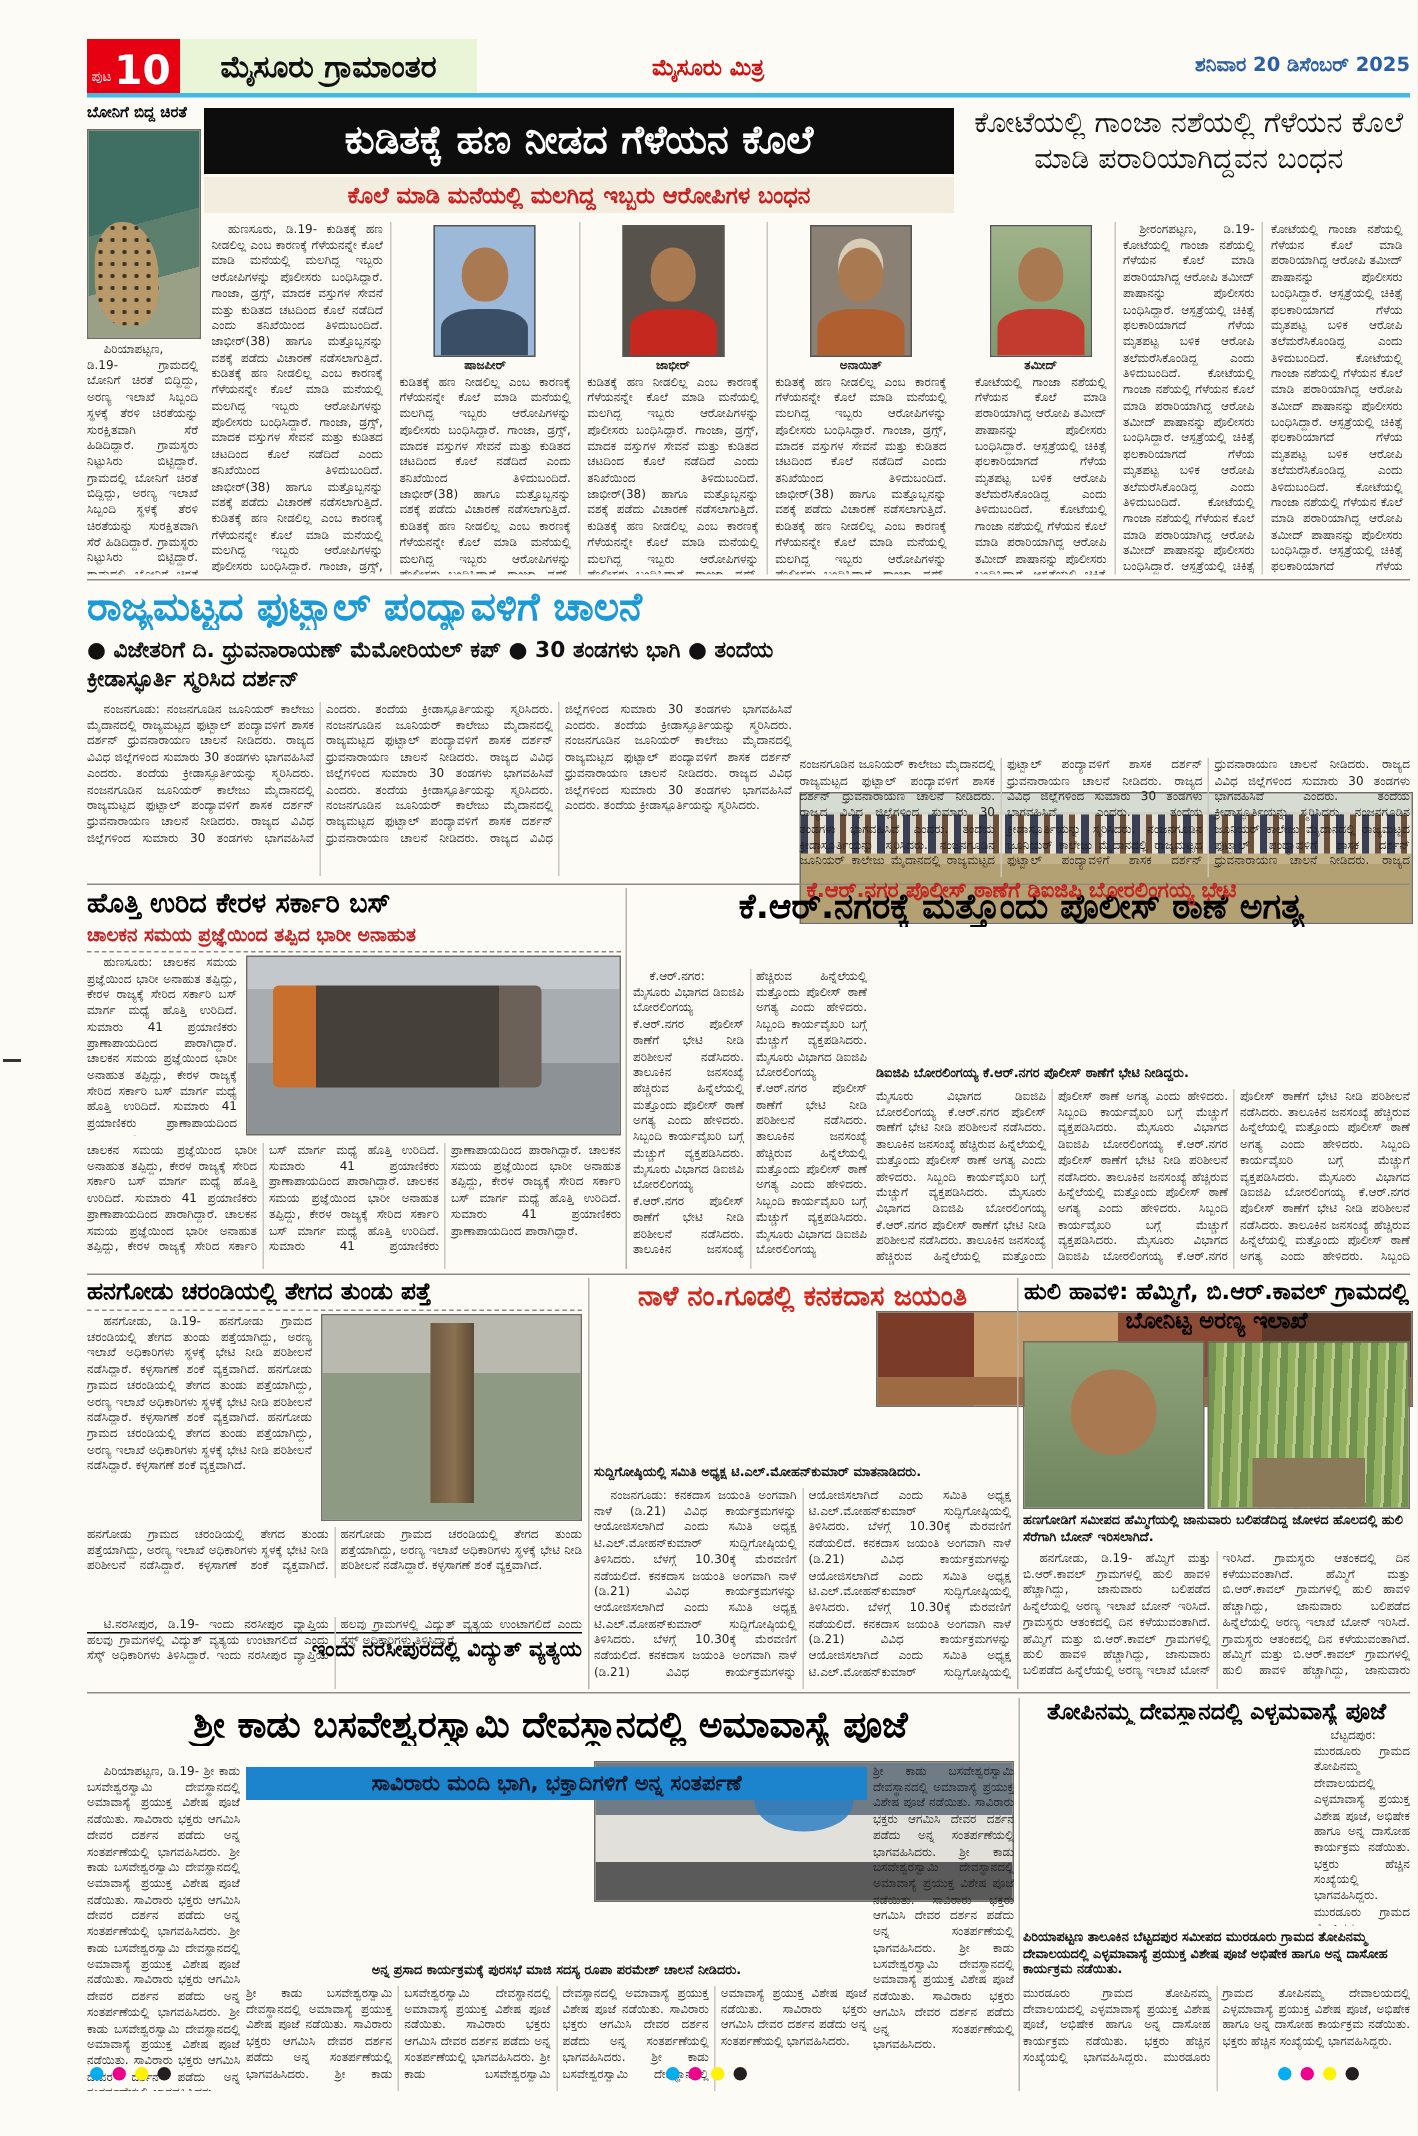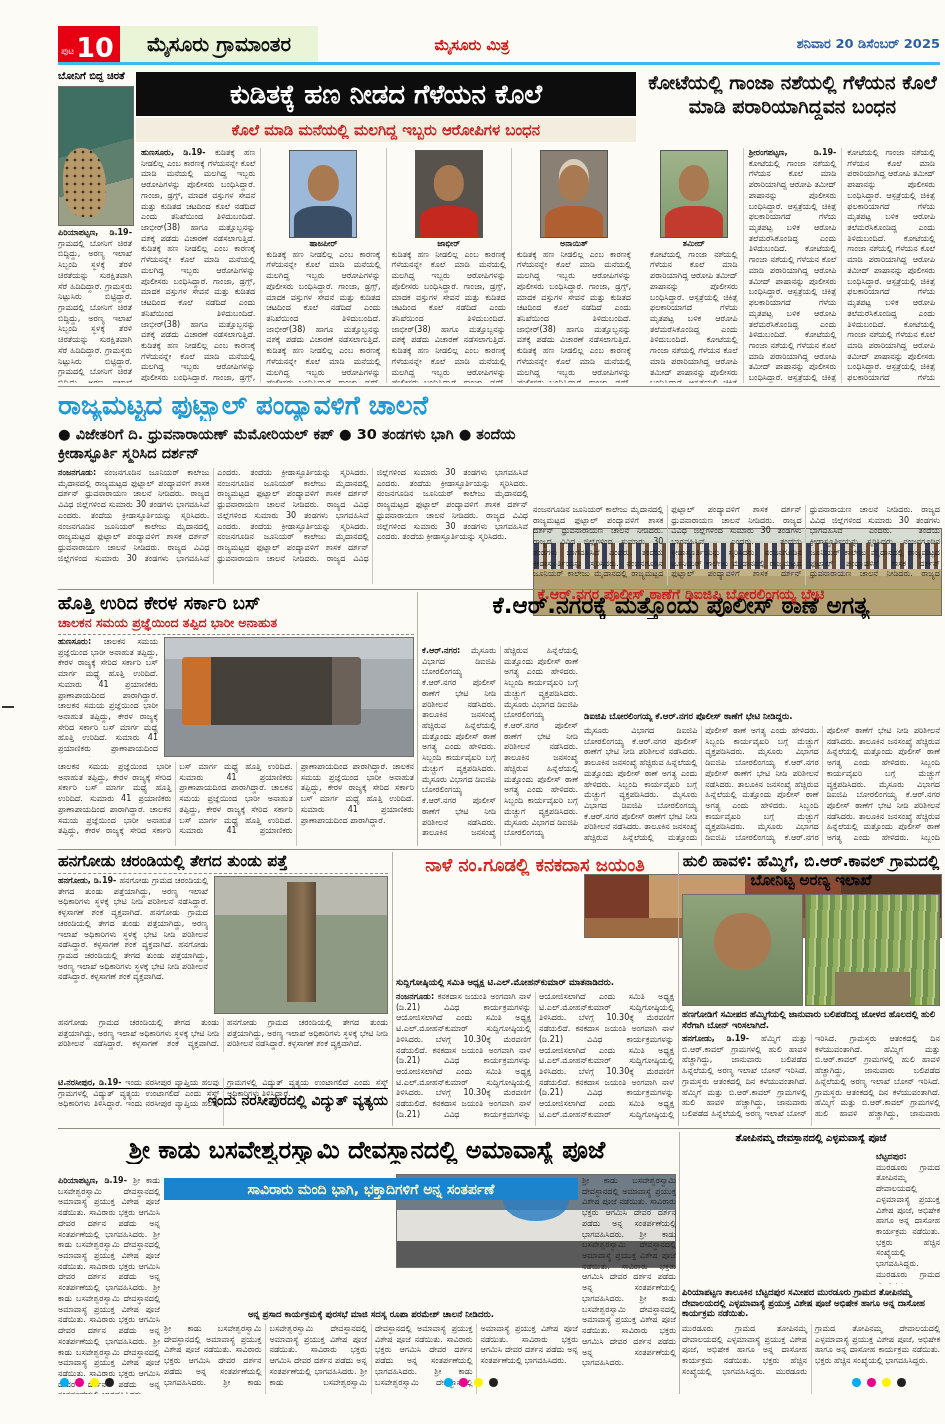--- a/index.html
+++ b/index.html
@@ -1,20 +1,20 @@
 <!DOCTYPE html>
 <html><head>
 <meta charset="utf-8">
 <style>
   html,body{margin:0;padding:0;background:#e9e7e0;}
   #page{position:relative;width:945px;height:1424px;margin:0 auto;background:#fcfbf6;
         font-family:"DejaVu Sans",sans-serif;overflow:hidden;}
   .abs{position:absolute;}
   .bt{font-size:8px;line-height:1.34;text-align:justify;color:#1d1d1d;overflow:hidden;}
-  .dl{font-weight:bold;}
+  .dl{font-weight:normal;margin-left:11px;}
   .cols2{column-count:2;column-gap:8px;column-rule:1px solid #c9c6bd;}
   .cols3{column-count:3;column-gap:8px;column-rule:1px solid #c9c6bd;}
   .cols4{column-count:4;column-gap:8px;column-rule:1px solid #c9c6bd;}
   .cap{font-size:8.6px;font-weight:bold;color:#111;line-height:1.25;overflow:hidden;}
   .hr{position:absolute;left:58px;width:882px;border-top:1px solid #8f8c84;}
   .vr{position:absolute;border-left:1px solid #b5b2a8;}
   .photo{position:relative;border:1px solid #6f6d66;overflow:hidden;}
   
   .ph-leopard{background:linear-gradient(165deg,#3f6f63 0 45%,#5c7f6e 45% 70%,#9aa086 70%);}
   .ph-leopard::after{content:"";position:absolute;left:6%;top:44%;width:58%;height:50%;border-radius:40% 55% 35% 45%;
@@ -89,21 +89,21 @@
       <div class="muglabel">ಜಾಭೀರ್</div>
       <span>ಕುಡಿತಕ್ಕೆ ಹಣ ನೀಡಲಿಲ್ಲ ಎಂಬ ಕಾರಣಕ್ಕೆ ಗೆಳೆಯನನ್ನೇ ಕೊಲೆ ಮಾಡಿ ಮನೆಯಲ್ಲಿ ಮಲಗಿದ್ದ ಇಬ್ಬರು ಆರೋಪಿಗಳನ್ನು ಪೊಲೀಸರು ಬಂಧಿಸಿದ್ದಾರೆ. ಗಾಂಜಾ, ಡ್ರಗ್ಸ್, ಮಾದಕ ವಸ್ತುಗಳ ಸೇವನೆ ಮತ್ತು ಕುಡಿತದ ಚಟದಿಂದ ಕೊಲೆ ನಡೆದಿದೆ ಎಂದು ತನಿಖೆಯಿಂದ ತಿಳಿದುಬಂದಿದೆ. ಜಾಭೀರ್(38) ಹಾಗೂ ಮತ್ತೊಬ್ಬನನ್ನು ವಶಕ್ಕೆ ಪಡೆದು ವಿಚಾರಣೆ ನಡೆಸಲಾಗುತ್ತಿದೆ.  ಕುಡಿತಕ್ಕೆ ಹಣ ನೀಡಲಿಲ್ಲ ಎಂಬ ಕಾರಣಕ್ಕೆ ಗೆಳೆಯನನ್ನೇ ಕೊಲೆ ಮಾಡಿ ಮನೆಯಲ್ಲಿ ಮಲಗಿದ್ದ ಇಬ್ಬರು ಆರೋಪಿಗಳನ್ನು ಪೊಲೀಸರು ಬಂಧಿಸಿದ್ದಾರೆ. ಗಾಂಜಾ, ಡ್ರಗ್ಸ್, ಮಾದಕ ವಸ್ತುಗಳ ಸೇವನೆ ಮತ್ತು ಕುಡಿತದ ಚಟದಿಂದ ಕೊಲೆ ನಡೆದಿದೆ ಎಂದು ತನಿಖೆಯಿಂದ ತಿಳಿದುಬಂದಿದೆ. ಜಾಭೀರ್(38) ಹಾಗೂ ಮತ್ತೊಬ್ಬನನ್ನು ವಶಕ್ಕೆ ಪಡೆದು ವಿಚಾರಣೆ ನಡೆಸಲಾಗುತ್ತಿದೆ.  ಕುಡಿತಕ್ಕೆ ಹಣ ನೀಡಲಿಲ್ಲ ಎಂಬ ಕಾರಣಕ್ಕೆ ಗೆಳೆಯನನ್ನೇ ಕೊಲೆ ಮಾಡಿ ಮನೆಯಲ್ಲಿ ಮಲಗಿದ್ದ ಇಬ್ಬರು ಆರೋಪಿಗಳನ್ನು ಪೊಲೀಸರು ಬಂಧಿಸಿದ್ದಾರೆ. ಗಾಂಜಾ, ಡ್ರಗ್ಸ್, ಮಾದಕ ವಸ್ತುಗಳ ಸೇವನೆ ಮತ್ತು ಕುಡಿತದ ಚಟದಿಂದ ಕೊಲೆ ನಡೆದಿದೆ ಎಂದು ತನಿಖೆಯಿಂದ ತಿಳಿದುಬಂದಿದೆ. ಜಾಭೀರ್(38) ಹಾಗೂ ಮತ್ತೊಬ್ಬನನ್ನು ವಶಕ್ಕೆ ಪಡೆದು ವಿಚಾರಣೆ ನಡೆಸಲಾಗುತ್ತಿದೆ. </span>
     </div>
     <div class="mcol bt">
       <div class="mug m3"></div>
       <div class="muglabel">ಅನಾಯಿತ್</div>
       <span>ಕುಡಿತಕ್ಕೆ ಹಣ ನೀಡಲಿಲ್ಲ ಎಂಬ ಕಾರಣಕ್ಕೆ ಗೆಳೆಯನನ್ನೇ ಕೊಲೆ ಮಾಡಿ ಮನೆಯಲ್ಲಿ ಮಲಗಿದ್ದ ಇಬ್ಬರು ಆರೋಪಿಗಳನ್ನು ಪೊಲೀಸರು ಬಂಧಿಸಿದ್ದಾರೆ. ಗಾಂಜಾ, ಡ್ರಗ್ಸ್, ಮಾದಕ ವಸ್ತುಗಳ ಸೇವನೆ ಮತ್ತು ಕುಡಿತದ ಚಟದಿಂದ ಕೊಲೆ ನಡೆದಿದೆ ಎಂದು ತನಿಖೆಯಿಂದ ತಿಳಿದುಬಂದಿದೆ. ಜಾಭೀರ್(38) ಹಾಗೂ ಮತ್ತೊಬ್ಬನನ್ನು ವಶಕ್ಕೆ ಪಡೆದು ವಿಚಾರಣೆ ನಡೆಸಲಾಗುತ್ತಿದೆ.  ಕುಡಿತಕ್ಕೆ ಹಣ ನೀಡಲಿಲ್ಲ ಎಂಬ ಕಾರಣಕ್ಕೆ ಗೆಳೆಯನನ್ನೇ ಕೊಲೆ ಮಾಡಿ ಮನೆಯಲ್ಲಿ ಮಲಗಿದ್ದ ಇಬ್ಬರು ಆರೋಪಿಗಳನ್ನು ಪೊಲೀಸರು ಬಂಧಿಸಿದ್ದಾರೆ. ಗಾಂಜಾ, ಡ್ರಗ್ಸ್, ಮಾದಕ ವಸ್ತುಗಳ ಸೇವನೆ ಮತ್ತು ಕುಡಿತದ ಚಟದಿಂದ ಕೊಲೆ ನಡೆದಿದೆ ಎಂದು ತನಿಖೆಯಿಂದ ತಿಳಿದುಬಂದಿದೆ. ಜಾಭೀರ್(38) ಹಾಗೂ ಮತ್ತೊಬ್ಬನನ್ನು ವಶಕ್ಕೆ ಪಡೆದು ವಿಚಾರಣೆ ನಡೆಸಲಾಗುತ್ತಿದೆ.  ಕುಡಿತಕ್ಕೆ ಹಣ ನೀಡಲಿಲ್ಲ ಎಂಬ ಕಾರಣಕ್ಕೆ ಗೆಳೆಯನನ್ನೇ ಕೊಲೆ ಮಾಡಿ ಮನೆಯಲ್ಲಿ ಮಲಗಿದ್ದ ಇಬ್ಬರು ಆರೋಪಿಗಳನ್ನು ಪೊಲೀಸರು ಬಂಧಿಸಿದ್ದಾರೆ. ಗಾಂಜಾ, ಡ್ರಗ್ಸ್, ಮಾದಕ ವಸ್ತುಗಳ ಸೇವನೆ ಮತ್ತು ಕುಡಿತದ ಚಟದಿಂದ ಕೊಲೆ ನಡೆದಿದೆ ಎಂದು ತನಿಖೆಯಿಂದ ತಿಳಿದುಬಂದಿದೆ. ಜಾಭೀರ್(38) ಹಾಗೂ ಮತ್ತೊಬ್ಬನನ್ನು ವಶಕ್ಕೆ ಪಡೆದು ವಿಚಾರಣೆ ನಡೆಸಲಾಗುತ್ತಿದೆ. </span>
     </div>
   </div>
 
-  <div class="abs" style="left:645px;top:70px;width:295px;font-size:19px;font-weight:bold;text-align:center;line-height:1.28;color:#111;">ಕೋಟೆಯಲ್ಲಿ ಗಾಂಜಾ ನಶೆಯಲ್ಲಿ ಗೆಳೆಯನ ಕೊಲೆ ಮಾಡಿ ಪರಾರಿಯಾಗಿದ್ದವನ ಬಂಧನ</div>
+  <div class="abs" style="left:645px;top:70px;width:295px;font-size:19px;font-weight:normal;text-align:center;line-height:1.28;color:#111;">ಕೋಟೆಯಲ್ಲಿ ಗಾಂಜಾ ನಶೆಯಲ್ಲಿ ಗೆಳೆಯನ ಕೊಲೆ ಮಾಡಿ ಪರಾರಿಯಾಗಿದ್ದವನ ಬಂಧನ</div>
   <div class="abs" style="left:645px;top:148px;width:295px;height:235px;display:flex;">
     <div class="mcol bt">
       <div class="mug m4"></div>
       <div class="muglabel">ತಮೀದ್</div>
       <span>ಕೋಟೆಯಲ್ಲಿ ಗಾಂಜಾ ನಶೆಯಲ್ಲಿ ಗೆಳೆಯನ ಕೊಲೆ ಮಾಡಿ ಪರಾರಿಯಾಗಿದ್ದ ಆರೋಪಿ ತಮೀದ್ ಪಾಷಾನನ್ನು ಪೊಲೀಸರು ಬಂಧಿಸಿದ್ದಾರೆ. ಆಸ್ಪತ್ರೆಯಲ್ಲಿ ಚಿಕಿತ್ಸೆ ಫಲಕಾರಿಯಾಗದೆ ಗೆಳೆಯ ಮೃತಪಟ್ಟ ಬಳಿಕ ಆರೋಪಿ ತಲೆಮರೆಸಿಕೊಂಡಿದ್ದ ಎಂದು ತಿಳಿದುಬಂದಿದೆ.  ಕೋಟೆಯಲ್ಲಿ ಗಾಂಜಾ ನಶೆಯಲ್ಲಿ ಗೆಳೆಯನ ಕೊಲೆ ಮಾಡಿ ಪರಾರಿಯಾಗಿದ್ದ ಆರೋಪಿ ತಮೀದ್ ಪಾಷಾನನ್ನು ಪೊಲೀಸರು ಬಂಧಿಸಿದ್ದಾರೆ. ಆಸ್ಪತ್ರೆಯಲ್ಲಿ ಚಿಕಿತ್ಸೆ ಫಲಕಾರಿಯಾಗದೆ ಗೆಳೆಯ ಮೃತಪಟ್ಟ ಬಳಿಕ ಆರೋಪಿ ತಲೆಮರೆಸಿಕೊಂಡಿದ್ದ ಎಂದು ತಿಳಿದುಬಂದಿದೆ. </span>
     </div>
     <div class="mcol bt">
       <span class="dl">ಶ್ರೀರಂಗಪಟ್ಟಣ, ಡಿ.19- </span><span>ಕೋಟೆಯಲ್ಲಿ ಗಾಂಜಾ ನಶೆಯಲ್ಲಿ ಗೆಳೆಯನ ಕೊಲೆ ಮಾಡಿ ಪರಾರಿಯಾಗಿದ್ದ ಆರೋಪಿ ತಮೀದ್ ಪಾಷಾನನ್ನು ಪೊಲೀಸರು ಬಂಧಿಸಿದ್ದಾರೆ. ಆಸ್ಪತ್ರೆಯಲ್ಲಿ ಚಿಕಿತ್ಸೆ ಫಲಕಾರಿಯಾಗದೆ ಗೆಳೆಯ ಮೃತಪಟ್ಟ ಬಳಿಕ ಆರೋಪಿ ತಲೆಮರೆಸಿಕೊಂಡಿದ್ದ ಎಂದು ತಿಳಿದುಬಂದಿದೆ.  ಕೋಟೆಯಲ್ಲಿ ಗಾಂಜಾ ನಶೆಯಲ್ಲಿ ಗೆಳೆಯನ ಕೊಲೆ ಮಾಡಿ ಪರಾರಿಯಾಗಿದ್ದ ಆರೋಪಿ ತಮೀದ್ ಪಾಷಾನನ್ನು ಪೊಲೀಸರು ಬಂಧಿಸಿದ್ದಾರೆ. ಆಸ್ಪತ್ರೆಯಲ್ಲಿ ಚಿಕಿತ್ಸೆ ಫಲಕಾರಿಯಾಗದೆ ಗೆಳೆಯ ಮೃತಪಟ್ಟ ಬಳಿಕ ಆರೋಪಿ ತಲೆಮರೆಸಿಕೊಂಡಿದ್ದ ಎಂದು ತಿಳಿದುಬಂದಿದೆ.  ಕೋಟೆಯಲ್ಲಿ ಗಾಂಜಾ ನಶೆಯಲ್ಲಿ ಗೆಳೆಯನ ಕೊಲೆ ಮಾಡಿ ಪರಾರಿಯಾಗಿದ್ದ ಆರೋಪಿ ತಮೀದ್ ಪಾಷಾನನ್ನು ಪೊಲೀಸರು ಬಂಧಿಸಿದ್ದಾರೆ. ಆಸ್ಪತ್ರೆಯಲ್ಲಿ ಚಿಕಿತ್ಸೆ ಫಲಕಾರಿಯಾಗದೆ ಗೆಳೆಯ ಮೃತಪಟ್ಟ ಬಳಿಕ ಆರೋಪಿ ತಲೆಮರೆಸಿಕೊಂಡಿದ್ದ ಎಂದು ತಿಳಿದುಬಂದಿದೆ.  ಕೋಟೆಯಲ್ಲಿ ಗಾಂಜಾ ನಶೆಯಲ್ಲಿ ಗೆಳೆಯನ ಕೊಲೆ ಮಾಡಿ ಪರಾರಿಯಾಗಿದ್ದ ಆರೋಪಿ ತಮೀದ್ ಪಾಷಾನನ್ನು ಪೊಲೀಸರು ಬಂಧಿಸಿದ್ದಾರೆ. ಆಸ್ಪತ್ರೆಯಲ್ಲಿ ಚಿಕಿತ್ಸೆ ಫಲಕಾರಿಯಾಗದೆ ಗೆಳೆಯ ಮೃತಪಟ್ಟ ಬಳಿಕ ಆರೋಪಿ ತಲೆಮರೆಸಿಕೊಂಡಿದ್ದ ಎಂದು ತಿಳಿದುಬಂದಿದೆ. </span>
     </div>
     <div class="mcol bt">
@@ -185,31 +185,31 @@
     <span class="dl">ಹನಗೋಡು, ಡಿ.19- </span><span>ಹೆಮ್ಮಿಗೆ ಮತ್ತು ಬಿ.ಆರ್.ಕಾವಲ್ ಗ್ರಾಮಗಳಲ್ಲಿ ಹುಲಿ ಹಾವಳಿ ಹೆಚ್ಚಾಗಿದ್ದು, ಜಾನುವಾರು ಬಲಿಪಡೆದ ಹಿನ್ನೆಲೆಯಲ್ಲಿ ಅರಣ್ಯ ಇಲಾಖೆ ಬೋನ್ ಇರಿಸಿದೆ. ಗ್ರಾಮಸ್ಥರು ಆತಂಕದಲ್ಲಿ ದಿನ ಕಳೆಯುವಂತಾಗಿದೆ.  ಹೆಮ್ಮಿಗೆ ಮತ್ತು ಬಿ.ಆರ್.ಕಾವಲ್ ಗ್ರಾಮಗಳಲ್ಲಿ ಹುಲಿ ಹಾವಳಿ ಹೆಚ್ಚಾಗಿದ್ದು, ಜಾನುವಾರು ಬಲಿಪಡೆದ ಹಿನ್ನೆಲೆಯಲ್ಲಿ ಅರಣ್ಯ ಇಲಾಖೆ ಬೋನ್ ಇರಿಸಿದೆ. ಗ್ರಾಮಸ್ಥರು ಆತಂಕದಲ್ಲಿ ದಿನ ಕಳೆಯುವಂತಾಗಿದೆ.  ಹೆಮ್ಮಿಗೆ ಮತ್ತು ಬಿ.ಆರ್.ಕಾವಲ್ ಗ್ರಾಮಗಳಲ್ಲಿ ಹುಲಿ ಹಾವಳಿ ಹೆಚ್ಚಾಗಿದ್ದು, ಜಾನುವಾರು ಬಲಿಪಡೆದ ಹಿನ್ನೆಲೆಯಲ್ಲಿ ಅರಣ್ಯ ಇಲಾಖೆ ಬೋನ್ ಇರಿಸಿದೆ. ಗ್ರಾಮಸ್ಥರು ಆತಂಕದಲ್ಲಿ ದಿನ ಕಳೆಯುವಂತಾಗಿದೆ.  ಹೆಮ್ಮಿಗೆ ಮತ್ತು ಬಿ.ಆರ್.ಕಾವಲ್ ಗ್ರಾಮಗಳಲ್ಲಿ ಹುಲಿ ಹಾವಳಿ ಹೆಚ್ಚಾಗಿದ್ದು, ಜಾನುವಾರು ಬಲಿಪಡೆದ ಹಿನ್ನೆಲೆಯಲ್ಲಿ ಅರಣ್ಯ ಇಲಾಖೆ ಬೋನ್ ಇರಿಸಿದೆ. ಗ್ರಾಮಸ್ಥರು ಆತಂಕದಲ್ಲಿ ದಿನ ಕಳೆಯುವಂತಾಗಿದೆ. </span>
   </div>
 
   <div class="hr" style="top:1128px;"></div>
   <div class="vr" style="left:679px;top:1132px;height:262px;"></div>
 
   <div class="abs" style="left:58px;top:1136px;width:618px;font-size:24px;font-weight:bold;text-align:center;white-space:nowrap;overflow:hidden;">ಶ್ರೀ ಕಾಡು ಬಸವೇಶ್ವರಸ್ವಾಮಿ ದೇವಸ್ಥಾನದಲ್ಲಿ ಅಮಾವಾಸ್ಯೆ ಪೂಜೆ</div>
   <div class="abs bt" style="left:58px;top:1176px;width:102px;height:218px;">
     <span class="dl">ಪಿರಿಯಾಪಟ್ಟಣ, ಡಿ.19- </span><span>ಶ್ರೀ ಕಾಡು ಬಸವೇಶ್ವರಸ್ವಾಮಿ ದೇವಸ್ಥಾನದಲ್ಲಿ ಅಮಾವಾಸ್ಯೆ ಪ್ರಯುಕ್ತ ವಿಶೇಷ ಪೂಜೆ ನಡೆಯಿತು. ಸಾವಿರಾರು ಭಕ್ತರು ಆಗಮಿಸಿ ದೇವರ ದರ್ಶನ ಪಡೆದು ಅನ್ನ ಸಂತರ್ಪಣೆಯಲ್ಲಿ ಭಾಗವಹಿಸಿದರು.  ಶ್ರೀ ಕಾಡು ಬಸವೇಶ್ವರಸ್ವಾಮಿ ದೇವಸ್ಥಾನದಲ್ಲಿ ಅಮಾವಾಸ್ಯೆ ಪ್ರಯುಕ್ತ ವಿಶೇಷ ಪೂಜೆ ನಡೆಯಿತು. ಸಾವಿರಾರು ಭಕ್ತರು ಆಗಮಿಸಿ ದೇವರ ದರ್ಶನ ಪಡೆದು ಅನ್ನ ಸಂತರ್ಪಣೆಯಲ್ಲಿ ಭಾಗವಹಿಸಿದರು.  ಶ್ರೀ ಕಾಡು ಬಸವೇಶ್ವರಸ್ವಾಮಿ ದೇವಸ್ಥಾನದಲ್ಲಿ ಅಮಾವಾಸ್ಯೆ ಪ್ರಯುಕ್ತ ವಿಶೇಷ ಪೂಜೆ ನಡೆಯಿತು. ಸಾವಿರಾರು ಭಕ್ತರು ಆಗಮಿಸಿ ದೇವರ ದರ್ಶನ ಪಡೆದು ಅನ್ನ ಸಂತರ್ಪಣೆಯಲ್ಲಿ ಭಾಗವಹಿಸಿದರು.  ಶ್ರೀ ಕಾಡು ಬಸವೇಶ್ವರಸ್ವಾಮಿ ದೇವಸ್ಥಾನದಲ್ಲಿ ಅಮಾವಾಸ್ಯೆ ಪ್ರಯುಕ್ತ ವಿಶೇಷ ಪೂಜೆ ನಡೆಯಿತು. ಸಾವಿರಾರು ಭಕ್ತರು ಆಗಮಿಸಿ ದೇವರ ದರ್ಶನ ಪಡೆದು ಅನ್ನ ಸಂತರ್ಪಣೆಯಲ್ಲಿ ಭಾಗವಹಿಸಿದರು. </span>
   </div>
-  <div class="abs" style="left:164px;top:1178px;width:414px;height:22px;background:#1b84cc;color:#fef9c3;font-size:14px;font-weight:bold;text-align:center;line-height:22px;overflow:hidden;">ಸಾವಿರಾರು ಮಂದಿ ಭಾಗಿ, ಭಕ್ತಾದಿಗಳಿಗೆ ಅನ್ನ ಸಂತರ್ಪಣೆ</div>
+  <div class="abs" style="left:164px;top:1178px;width:414px;height:22px;background:#1b84cc;color:#0f172a;font-size:14px;font-weight:bold;text-align:center;line-height:22px;overflow:hidden;">ಸಾವಿರಾರು ಮಂದಿ ಭಾಗಿ, ಭಕ್ತಾದಿಗಳಿಗೆ ಅನ್ನ ಸಂತರ್ಪಣೆ</div>
 
   <div class="abs cap" style="left:164px;top:1309px;width:414px;height:11px;text-align:center;">ಅನ್ನ ಪ್ರಸಾದ ಕಾರ್ಯಕ್ರಮಕ್ಕೆ ಪುರಸಭೆ ಮಾಜಿ ಸದಸ್ಯ ರೂಪಾ ಪರಮೇಶ್ ಚಾಲನೆ ನೀಡಿದರು.</div>
   <div class="abs bt cols4" style="left:164px;top:1324px;width:414px;height:70px;">
     <span>ಶ್ರೀ ಕಾಡು ಬಸವೇಶ್ವರಸ್ವಾಮಿ ದೇವಸ್ಥಾನದಲ್ಲಿ ಅಮಾವಾಸ್ಯೆ ಪ್ರಯುಕ್ತ ವಿಶೇಷ ಪೂಜೆ ನಡೆಯಿತು. ಸಾವಿರಾರು ಭಕ್ತರು ಆಗಮಿಸಿ ದೇವರ ದರ್ಶನ ಪಡೆದು ಅನ್ನ ಸಂತರ್ಪಣೆಯಲ್ಲಿ ಭಾಗವಹಿಸಿದರು.  ಶ್ರೀ ಕಾಡು ಬಸವೇಶ್ವರಸ್ವಾಮಿ ದೇವಸ್ಥಾನದಲ್ಲಿ ಅಮಾವಾಸ್ಯೆ ಪ್ರಯುಕ್ತ ವಿಶೇಷ ಪೂಜೆ ನಡೆಯಿತು. ಸಾವಿರಾರು ಭಕ್ತರು ಆಗಮಿಸಿ ದೇವರ ದರ್ಶನ ಪಡೆದು ಅನ್ನ ಸಂತರ್ಪಣೆಯಲ್ಲಿ ಭಾಗವಹಿಸಿದರು.  ಶ್ರೀ ಕಾಡು ಬಸವೇಶ್ವರಸ್ವಾಮಿ ದೇವಸ್ಥಾನದಲ್ಲಿ ಅಮಾವಾಸ್ಯೆ ಪ್ರಯುಕ್ತ ವಿಶೇಷ ಪೂಜೆ ನಡೆಯಿತು. ಸಾವಿರಾರು ಭಕ್ತರು ಆಗಮಿಸಿ ದೇವರ ದರ್ಶನ ಪಡೆದು ಅನ್ನ ಸಂತರ್ಪಣೆಯಲ್ಲಿ ಭಾಗವಹಿಸಿದರು.  ಶ್ರೀ ಕಾಡು ಬಸವೇಶ್ವರಸ್ವಾಮಿ ದೇವಸ್ಥಾನದಲ್ಲಿ ಅಮಾವಾಸ್ಯೆ ಪ್ರಯುಕ್ತ ವಿಶೇಷ ಪೂಜೆ ನಡೆಯಿತು. ಸಾವಿರಾರು ಭಕ್ತರು ಆಗಮಿಸಿ ದೇವರ ದರ್ಶನ ಪಡೆದು ಅನ್ನ ಸಂತರ್ಪಣೆಯಲ್ಲಿ ಭಾಗವಹಿಸಿದರು. </span>
   </div>
   <div class="abs bt" style="left:582px;top:1176px;width:94px;height:218px;">
     <span>ಶ್ರೀ ಕಾಡು ಬಸವೇಶ್ವರಸ್ವಾಮಿ ದೇವಸ್ಥಾನದಲ್ಲಿ ಅಮಾವಾಸ್ಯೆ ಪ್ರಯುಕ್ತ ವಿಶೇಷ ಪೂಜೆ ನಡೆಯಿತು. ಸಾವಿರಾರು ಭಕ್ತರು ಆಗಮಿಸಿ ದೇವರ ದರ್ಶನ ಪಡೆದು ಅನ್ನ ಸಂತರ್ಪಣೆಯಲ್ಲಿ ಭಾಗವಹಿಸಿದರು.  ಶ್ರೀ ಕಾಡು ಬಸವೇಶ್ವರಸ್ವಾಮಿ ದೇವಸ್ಥಾನದಲ್ಲಿ ಅಮಾವಾಸ್ಯೆ ಪ್ರಯುಕ್ತ ವಿಶೇಷ ಪೂಜೆ ನಡೆಯಿತು. ಸಾವಿರಾರು ಭಕ್ತರು ಆಗಮಿಸಿ ದೇವರ ದರ್ಶನ ಪಡೆದು ಅನ್ನ ಸಂತರ್ಪಣೆಯಲ್ಲಿ ಭಾಗವಹಿಸಿದರು.  ಶ್ರೀ ಕಾಡು ಬಸವೇಶ್ವರಸ್ವಾಮಿ ದೇವಸ್ಥಾನದಲ್ಲಿ ಅಮಾವಾಸ್ಯೆ ಪ್ರಯುಕ್ತ ವಿಶೇಷ ಪೂಜೆ ನಡೆಯಿತು. ಸಾವಿರಾರು ಭಕ್ತರು ಆಗಮಿಸಿ ದೇವರ ದರ್ಶನ ಪಡೆದು ಅನ್ನ ಸಂತರ್ಪಣೆಯಲ್ಲಿ ಭಾಗವಹಿಸಿದರು. </span>
   </div>
 
-  <div class="abs" style="left:682px;top:1132px;width:258px;font-size:10px;font-weight:bold;text-align:center;white-space:nowrap;overflow:hidden;">ತೋಪಿನಮ್ಮ ದೇವಸ್ಥಾನದಲ್ಲಿ ಎಳ್ಳಮವಾಸ್ಯೆ ಪೂಜೆ</div>
+  <div class="abs" style="left:682px;top:1132px;width:258px;font-size:15px;font-weight:bold;text-align:center;white-space:nowrap;overflow:hidden;">ತೋಪಿನಮ್ಮ ದೇವಸ್ಥಾನದಲ್ಲಿ ಎಳ್ಳಮವಾಸ್ಯೆ ಪೂಜೆ</div>
 
   <div class="abs bt" style="left:876px;top:1152px;width:64px;height:132px;">
     <span class="dl">ಬೆಟ್ಟದಪುರ: </span><span>ಮುರಡೂರು ಗ್ರಾಮದ ತೋಪಿನಮ್ಮ ದೇವಾಲಯದಲ್ಲಿ ಎಳ್ಳಮಾವಾಸ್ಯೆ ಪ್ರಯುಕ್ತ ವಿಶೇಷ ಪೂಜೆ, ಅಭಿಷೇಕ ಹಾಗೂ ಅನ್ನ ದಾಸೋಹ ಕಾರ್ಯಕ್ರಮ ನಡೆಯಿತು. ಭಕ್ತರು ಹೆಚ್ಚಿನ ಸಂಖ್ಯೆಯಲ್ಲಿ ಭಾಗವಹಿಸಿದ್ದರು.  ಮುರಡೂರು ಗ್ರಾಮದ ತೋಪಿನಮ್ಮ ದೇವಾಲಯದಲ್ಲಿ ಎಳ್ಳಮಾವಾಸ್ಯೆ ಪ್ರಯುಕ್ತ ವಿಶೇಷ ಪೂಜೆ, ಅಭಿಷೇಕ ಹಾಗೂ ಅನ್ನ ದಾಸೋಹ ಕಾರ್ಯಕ್ರಮ ನಡೆಯಿತು. ಭಕ್ತರು ಹೆಚ್ಚಿನ ಸಂಖ್ಯೆಯಲ್ಲಿ ಭಾಗವಹಿಸಿದ್ದರು. </span>
   </div>
   <div class="abs cap" style="left:682px;top:1287px;width:258px;height:33px;">ಪಿರಿಯಾಪಟ್ಟಣ ತಾಲೂಕಿನ ಬೆಟ್ಟದಪುರ ಸಮೀಪದ ಮುರಡೂರು ಗ್ರಾಮದ ತೋಪಿನಮ್ಮ ದೇವಾಲಯದಲ್ಲಿ ಎಳ್ಳಮಾವಾಸ್ಯೆ ಪ್ರಯುಕ್ತ ವಿಶೇಷ ಪೂಜೆ ಅಭಿಷೇಕ ಹಾಗೂ ಅನ್ನ ದಾಸೋಹ ಕಾರ್ಯಕ್ರಮ ನಡೆಯಿತು.</div>
   <div class="abs bt cols2" style="left:682px;top:1324px;width:258px;height:70px;">
     <span>ಮುರಡೂರು ಗ್ರಾಮದ ತೋಪಿನಮ್ಮ ದೇವಾಲಯದಲ್ಲಿ ಎಳ್ಳಮಾವಾಸ್ಯೆ ಪ್ರಯುಕ್ತ ವಿಶೇಷ ಪೂಜೆ, ಅಭಿಷೇಕ ಹಾಗೂ ಅನ್ನ ದಾಸೋಹ ಕಾರ್ಯಕ್ರಮ ನಡೆಯಿತು. ಭಕ್ತರು ಹೆಚ್ಚಿನ ಸಂಖ್ಯೆಯಲ್ಲಿ ಭಾಗವಹಿಸಿದ್ದರು.  ಮುರಡೂರು ಗ್ರಾಮದ ತೋಪಿನಮ್ಮ ದೇವಾಲಯದಲ್ಲಿ ಎಳ್ಳಮಾವಾಸ್ಯೆ ಪ್ರಯುಕ್ತ ವಿಶೇಷ ಪೂಜೆ, ಅಭಿಷೇಕ ಹಾಗೂ ಅನ್ನ ದಾಸೋಹ ಕಾರ್ಯಕ್ರಮ ನಡೆಯಿತು. ಭಕ್ತರು ಹೆಚ್ಚಿನ ಸಂಖ್ಯೆಯಲ್ಲಿ ಭಾಗವಹಿಸಿದ್ದರು. </span>
   </div>
 
   <div class="abs" style="left:60px;top:1372px;">

